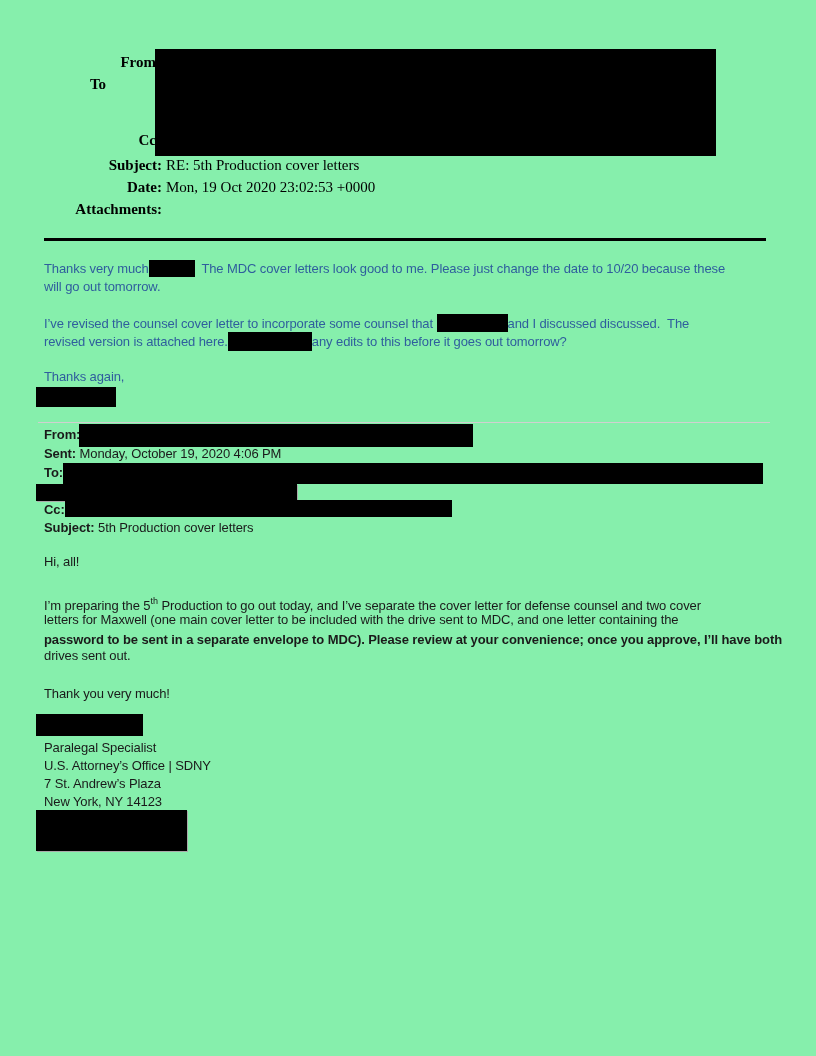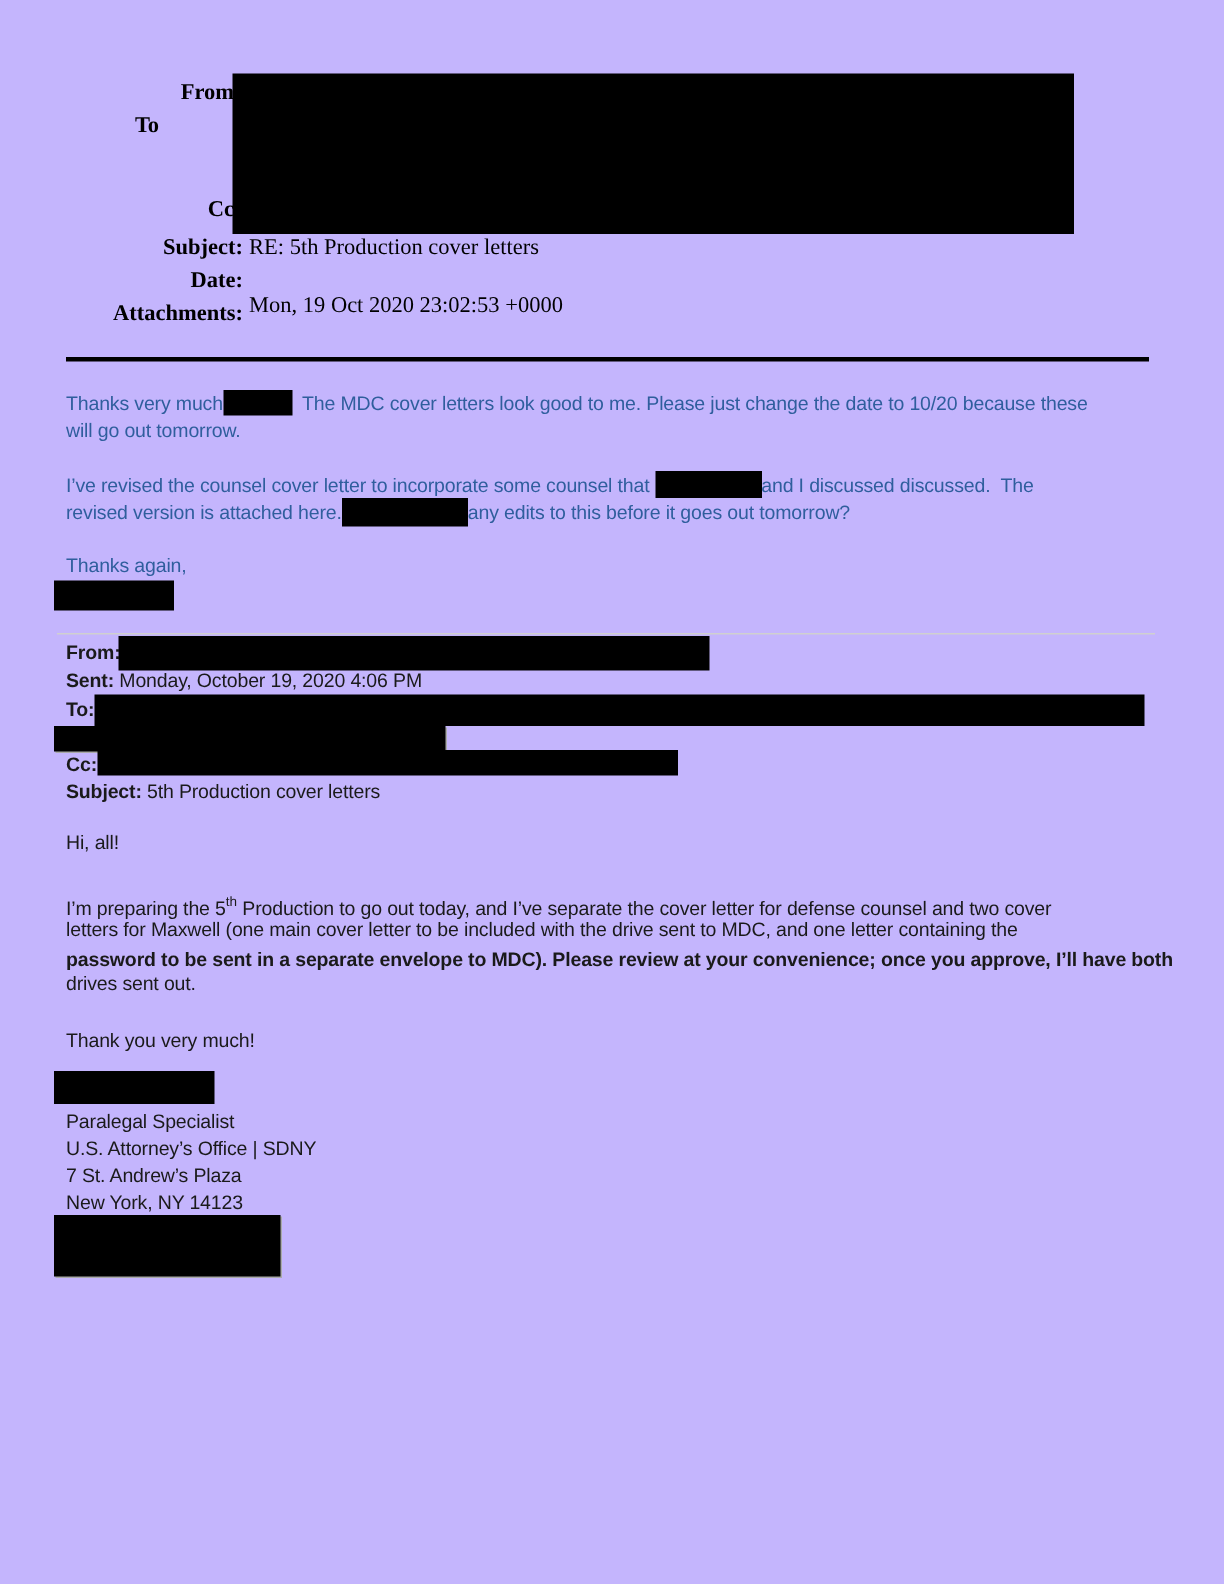--- a/index.html
+++ b/index.html
@@ -1,19 +1,19 @@
 <!DOCTYPE html>
 <html><head>
 <meta charset="utf-8">
 <style>
   html,body{margin:0;padding:0;background:#ffffff;}
   .page{
     position:relative;
     width:816px;height:1056px;
-    background:#c4b5fd;
+    background:#86efac;
     overflow:hidden;
     font-family:"Liberation Sans","DejaVu Sans",sans-serif;
   }
   .abs{position:absolute;}
   
   .serif{font-family:"Liberation Serif","DejaVu Serif",serif;font-size:15px;line-height:20px;color:#000;white-space:pre;}
   .hlabel{font-weight:bold;text-align:right;}
   
   .redact{position:absolute;background:#000000;}
   .redact.soft{box-shadow:1px 1px 0 #aaaaaa;}
@@ -35,21 +35,21 @@
   <div class="abs serif hlabel" style="left:40px;top:52px;width:116px;">From</div>
   <div class="abs serif hlabel" style="left:40px;top:74px;width:116px;text-align:center;">To</div>
   <div class="abs serif hlabel" style="left:40px;top:130px;width:116px;">Cc</div>
 
   <div class="redact" style="left:155px;top:49px;width:561px;height:107px;"></div>
 
   <div class="abs serif hlabel" style="left:40px;top:155px;width:122px;">Subject:</div>
   <div class="abs serif" style="left:166px;top:155px;">RE: 5th Production cover letters</div>
 
   <div class="abs serif hlabel" style="left:40px;top:177px;width:122px;">Date:</div>
-  <div class="abs serif" style="left:166px;top:194px;">Mon, 19 Oct 2020 23:02:53 +0000</div>
+  <div class="abs serif" style="left:166px;top:177px;">Mon, 19 Oct 2020 23:02:53 +0000</div>
 
   <div class="abs serif hlabel" style="left:40px;top:199px;width:122px;">Attachments:</div>
 
   <div class="rule-thick" style="left:44px;top:238px;width:722px;height:3px;"></div>
 
   <div class="line blue" style="top:260px;"><span>Thanks very much</span><span class="redact-inline" style="width:46px;height:17px;"></span><span>  The MDC cover letters look good to me. Please just change the date to 10/20 because these</span></div>
   <div class="line blue" style="top:278px;text-align:right;">will go out tomorrow.</div>
 
   <div class="line blue" style="top:314px;"><span>I’ve revised the counsel cover letter to incorporate some counsel that </span><span class="redact-inline" style="width:71px;height:18px;"></span><span>and I discussed discussed.  The</span></div>
   <div class="line blue" style="top:332px;"><span>revised version is attached here.</span><span class="redact-inline" style="width:84px;height:19px;vertical-align:-5px;"></span><span>any edits to this before it goes out tomorrow?</span></div>

